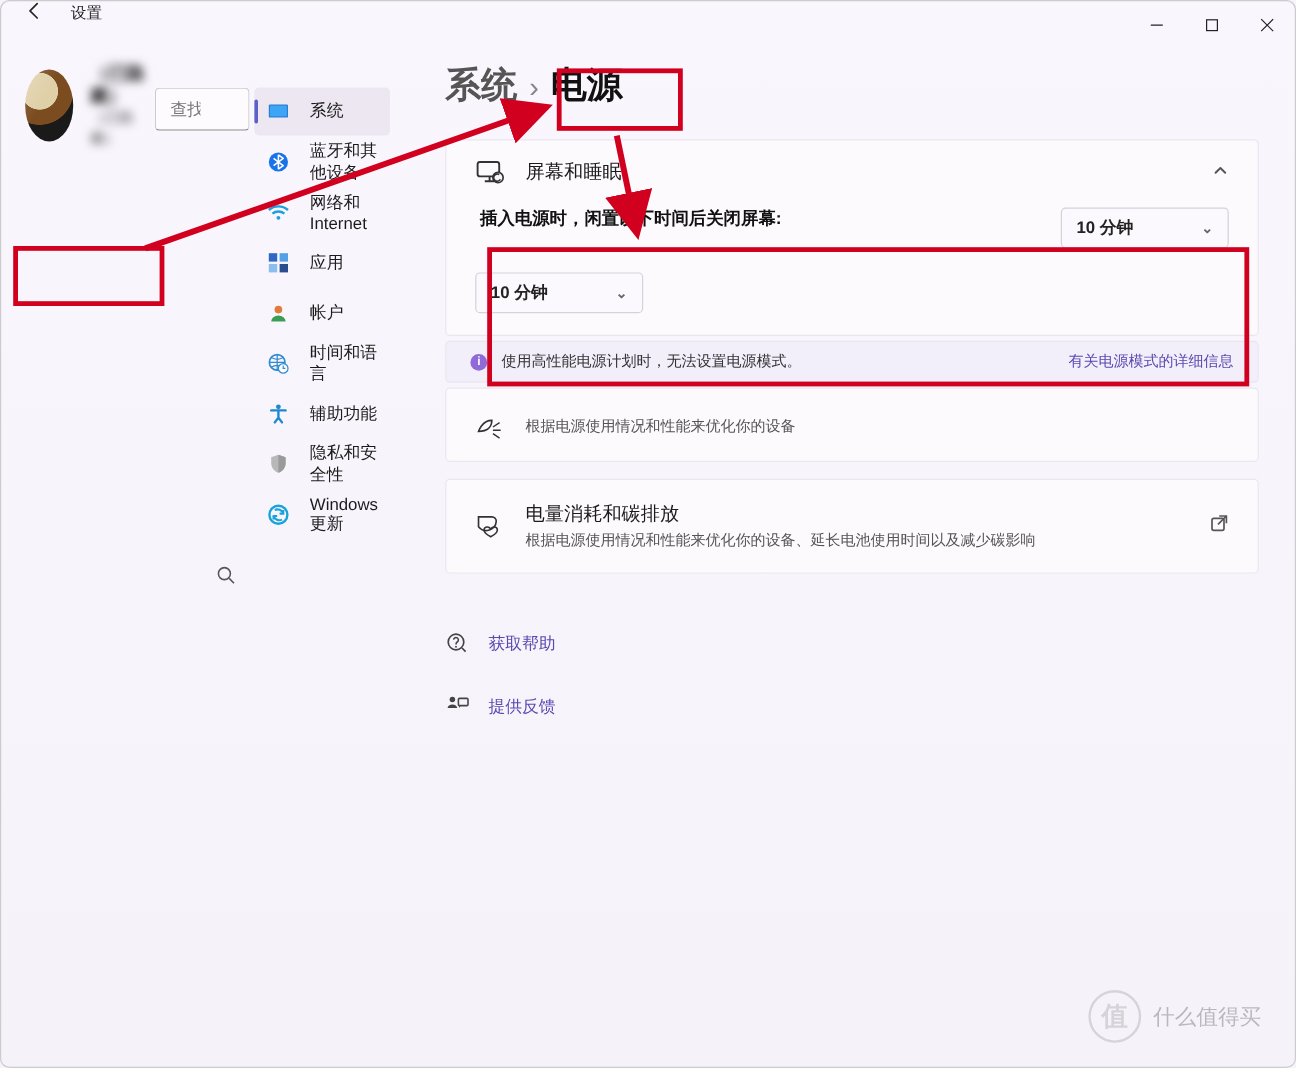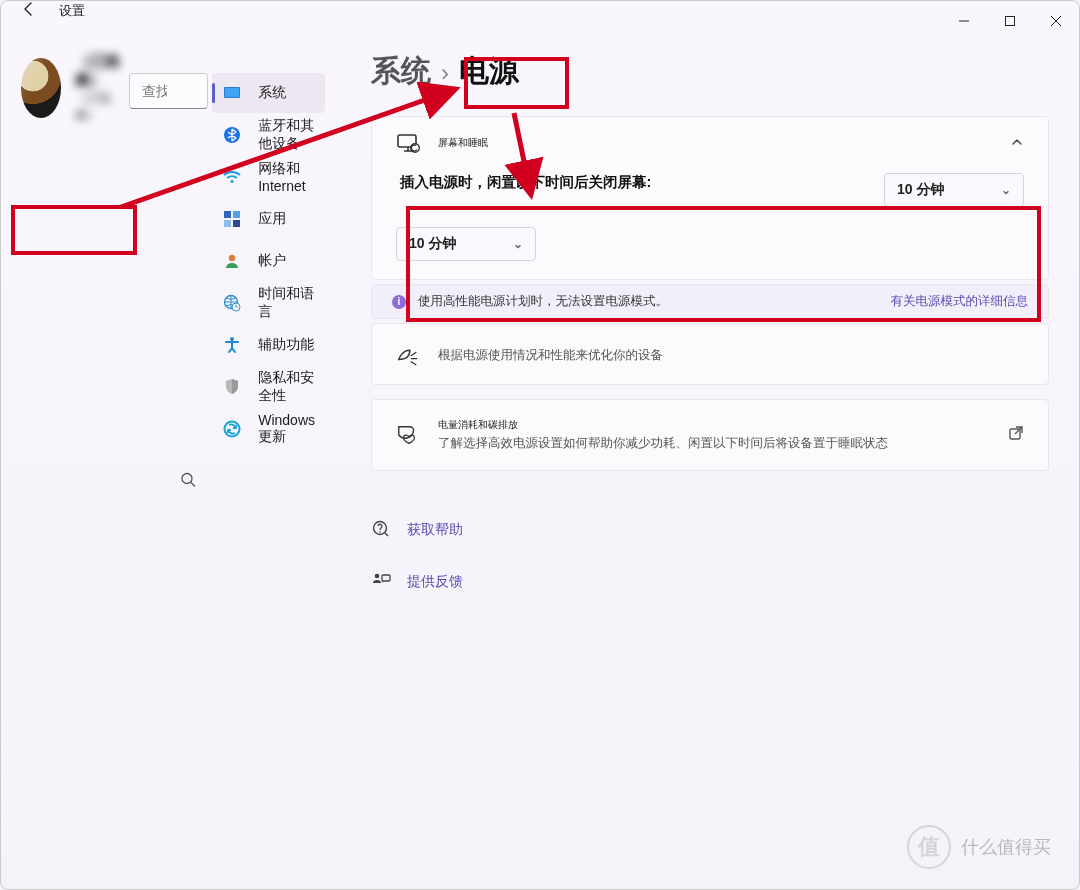--- a/index.html
+++ b/index.html
@@ -111,21 +111,21 @@
     border: 1px solid #eae6ef;
     border-radius: 4px;
   }
   .card-header {
     display:flex; align-items:center; gap:18px;
     padding: 14px 24px;
     cursor:pointer;
   }
   .card-header.tight { padding: 18px 24px; }
   .card-icon { width:24px; height:24px; color:#333; display:flex; align-items:center; justify-content:center; }
-  .card-title { font-size:10px; font-weight:400; flex:1; }
+  .card-title { font-size:16px; font-weight:400; flex:1; }
   .card-sub { font-size:12.5px; color:#555; margin-top:3px; }
   .chev { color:#666; font-size:13px; }
   .settings-body { padding: 4px 24px 18px 24px; display:flex; flex-direction:column; gap:20px; }
   .setting-row {
     display:flex; justify-content:space-between;
     gap: 20px;
     font-weight: bold;
   }
   .setting-row .label { font-size:14.5px; color:#111; padding-left: 4px;}
   .select {
@@ -387,21 +387,21 @@
         <div class="card">
           <div class="card-header tight">
             <span class="card-icon">
               <svg width="26" height="24" viewBox="0 0 26 24">
                   <path d="M3 3 h12 a4 4 0 0 1 4 4 v0 a9 9 0 0 1 -16 5 z" fill="none" stroke="#333" stroke-width="1.5"></path>
                   <path d="M14 14 c2-3 6-2 6 1 c0 3-6 6-6 6 s-6-3-6-6 c0-3 4-4 6-1z" fill="none" stroke="#333" stroke-width="1.4"></path>
                 </svg>
             </span>
             <div style="flex:1">
               <div class="card-title">电量消耗和碳排放</div>
-              <div class="card-sub">了解选择高效电源设置如何帮助你减少功耗、闲置以下时间后将设备置于睡眠状态</div>
+              <div class="card-sub">根据电源使用情况和性能来优化你的设备、延长电池使用时间以及减少碳影响</div>
             </div>
             <span class="ext-icon">
               <svg width="16" height="16" viewBox="0 0 16 16">
                   <rect x="2" y="4" width="10" height="10" rx="1.5" fill="none" stroke="#555" stroke-width="1.4"></rect>
                   <path d="M8 2 h6 v6 M14 2 L7 9" stroke="#555" stroke-width="1.4" fill="none"></path>
                 </svg>
             </span>
           </div>
         </div>
       </div>

